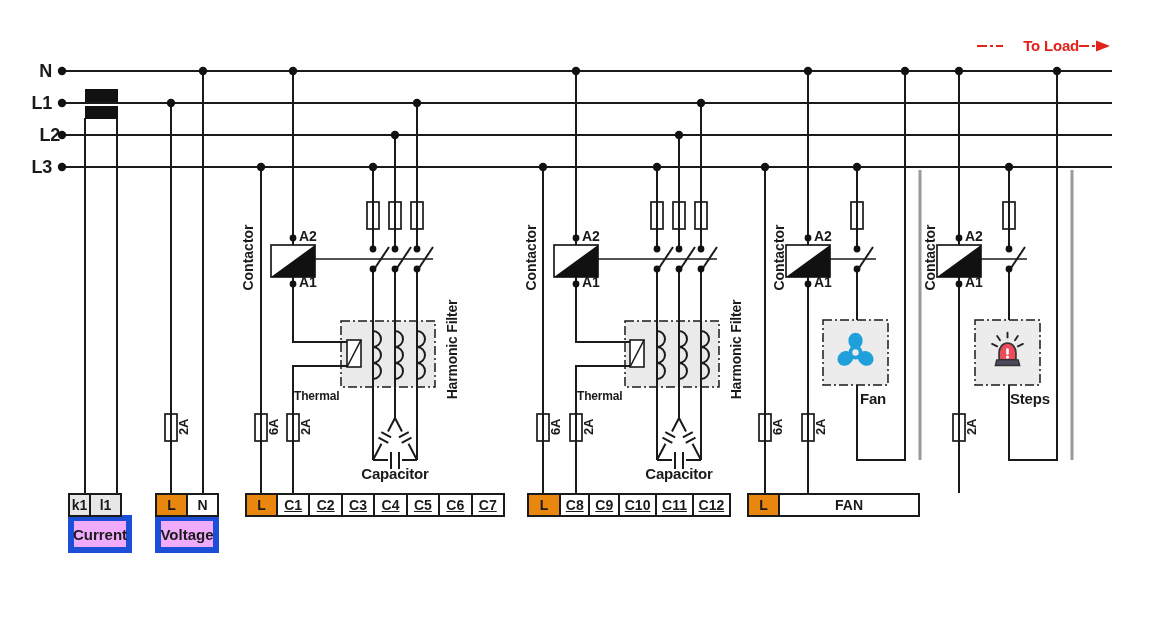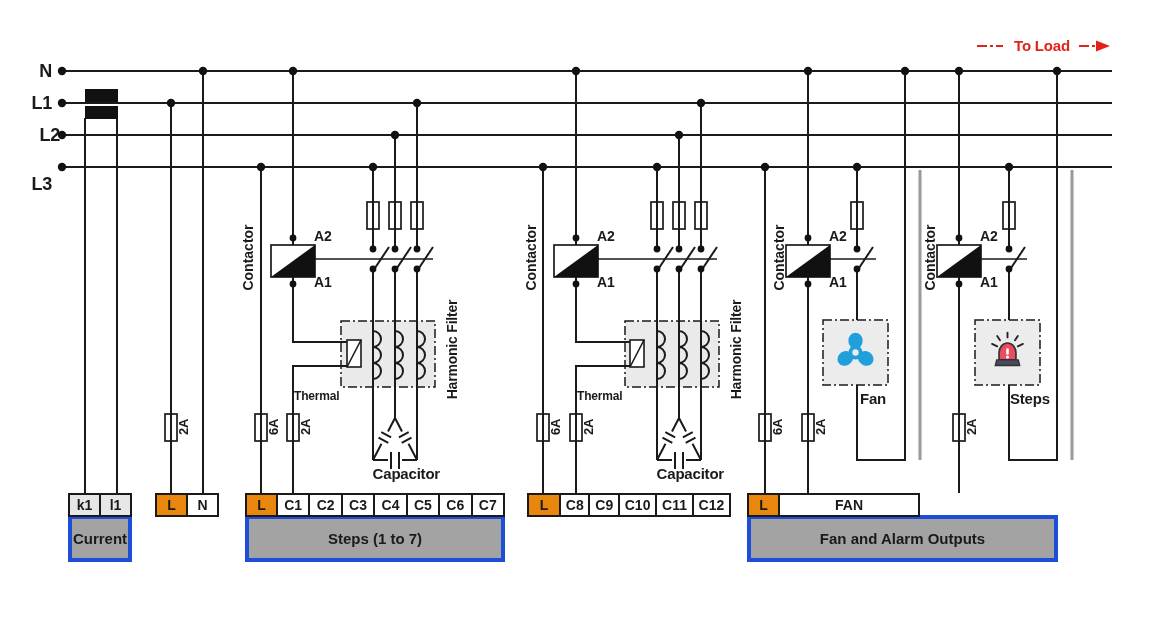--- a/index.html
+++ b/index.html
@@ -2,36 +2,36 @@
 <html><head>
 <meta charset="utf-8">
 <style>
   html,body{margin:0;padding:0;background:#fff;}
   .canvas{position:relative;width:1176px;height:620px;background:#ffffff;overflow:hidden;
           font-family:"Liberation Sans","DejaVu Sans",sans-serif;color:#1a1a1a;}
   svg.layer{position:absolute;left:0;top:0;}
   .lbl{position:absolute;font-weight:bold;color:#1a1a1a;white-space:nowrap;letter-spacing:-0.2px;}
   .rot{display:flex;align-items:center;justify-content:center;transform:rotate(-90deg);}
   .buslbl{font-size:18px;text-align:right;width:38px;}
-  .toload{color:#E2231A;font-size:15px;width:74px;text-align:center;}
-  .a-lbl{font-size:14px;margin-left:15px;}
+  .toload{color:#E2231A;font-size:15px;width:74px;text-align:right;}
+  .a-lbl{font-size:14px;}
   .fuse-lbl{font-size:13px;width:26px;height:14px;}
   .cont-lbl{font-size:14px;width:92px;height:15px;letter-spacing:0px;}
   .hf-lbl{font-size:14px;width:130px;height:15px;}
   .therm-lbl{font-size:12px;}
-  .cap-lbl{font-size:15px;width:90px;text-align:right;}
+  .cap-lbl{font-size:15px;width:90px;text-align:center;}
   .dev-lbl{font-size:15px;}
   .tblock{position:absolute;font-weight:bold;}
   .trow{display:flex;}
   .tcell{height:24px;border:2px solid #1a1a1a;display:flex;align-items:center;justify-content:center;
          font-size:14px;background:#fff;margin-left:-2px;box-sizing:border-box;flex:0 0 auto;}
   .tcell:first-child{margin-left:0;}
-  .tcell.grow{flex:1 1 auto;}
-  .tcap{border:4px solid #1d4ed8;margin-top:-2px;height:47px;display:flex;align-items:center;
-        justify-content:center;font-size:15px;box-sizing:border-box;background:#a3a3a3;}
+  .tcell.grow{flex:1 1 auto;text-decoration:underline;}
+  .tcap{border:6px solid #1d4ed8;margin-top:-2px;height:38px;display:flex;align-items:center;
+        justify-content:center;font-size:15px;box-sizing:border-box;background:#f0abfc;}
   .orange{background:#E8860E;}
   .graycell{background:#E7E7E7;}
   .icon{position:absolute;}
 </style>
 </head>
 <body>
 
 <div class="canvas">
 
   <svg class="layer" width="1176" height="620">
@@ -239,21 +239,21 @@
     <g stroke="#E2231A" stroke-width="2" fill="none">
       <path d="M977 46 H1003" stroke-dasharray="10 3 3 3"></path>
       <path d="M1079 46 H1097" stroke-dasharray="10 3 3 3"></path>
       <polygon points="1096,40.5 1110,46 1096,51.5" fill="#E2231A" stroke="none"></polygon>
     </g>
   </svg>
 
   <div class="lbl buslbl" style="left:14px;top:61px;">N</div>
   <div class="lbl buslbl" style="left:14px;top:93px;">L1</div>
   <div class="lbl buslbl" style="left:22px;top:125px;">L2</div>
-  <div class="lbl buslbl" style="left:14px;top:174px;">L3</div>
+  <div class="lbl buslbl" style="left:14px;top:157px;">L3</div>
 
   <div class="lbl toload" style="left:1005px;top:37px;">To Load</div>
 
   <div class="lbl rot cont-lbl" style="left:201px;top:250px;">Contactor</div>
   <div class="lbl rot cont-lbl" style="left:484px;top:250px;">Contactor</div>
   <div class="lbl rot cont-lbl" style="left:732px;top:250px;">Contactor</div>
   <div class="lbl rot cont-lbl" style="left:883px;top:250px;">Contactor</div>
 
   <div class="lbl a-lbl" style="left:299px;top:228px;">A2</div>
   <div class="lbl a-lbl" style="left:299px;top:274px;">A1</div>
@@ -306,59 +306,58 @@
       </g>
       <path d="M15 34 V26.5 a9 10.5 0 0 1 18 0 V34 Z" fill="#ED4C5C" stroke="#333" stroke-width="1.8"></path>
       <rect x="22.6" y="21.5" width="2.8" height="7" rx="1.4" fill="#fff"></rect>
       <circle cx="24" cy="31" r="1.7" fill="#fff"></circle>
       <path d="M12.5 34 H35.5 L37 40 H11 Z" fill="#4A4A5E" stroke="#333" stroke-width="1.5"></path>
     </svg>
   </div>
 
   <div class="tblock" style="left:68px;top:493px;width:64px;">
     <div class="trow">
-      <span class="tcell graycell" style="width:33px;">k1</span>
+      <span class="tcell graycell" style="width:23px;">k1</span>
       <span class="tcell graycell" style="width:33px;">l1</span>
     </div>
     <div class="tcap">Current</div>
   </div>
 
   <div class="tblock" style="left:155px;top:493px;width:64px;">
     <div class="trow">
       <span class="tcell orange" style="width:33px;">L</span>
       <span class="tcell" style="width:33px;">N</span>
     </div>
+    <div class="tcap">Voltage</div>
   </div>
 
   <div class="tblock" style="left:245px;top:493px;width:260px;">
     <div class="trow">
       <span class="tcell orange" style="width:33px;">L</span>
       <span class="tcell grow">C1</span>
       <span class="tcell grow">C2</span>
       <span class="tcell grow">C3</span>
       <span class="tcell grow">C4</span>
       <span class="tcell grow">C5</span>
       <span class="tcell grow">C6</span>
       <span class="tcell grow">C7</span>
     </div>
-    <div class="tcap">Steps (1 to 7)</div>
   </div>
 
   <div class="tblock" style="left:527px;top:493px;width:204px;">
     <div class="trow">
       <span class="tcell orange" style="width:34px;">L</span>
       <span class="tcell grow">C8</span>
       <span class="tcell grow">C9</span>
       <span class="tcell grow">C10</span>
       <span class="tcell grow">C11</span>
       <span class="tcell grow">C12</span>
     </div>
   </div>
 
   <div class="tblock" style="left:747px;top:493px;width:311px;">
     <div class="trow">
       <span class="tcell orange" style="width:33px;">L</span>
       <span class="tcell" style="width:142px;">FAN</span>
     </div>
-    <div class="tcap">Fan and Alarm Outputs</div>
   </div>
 
 </div>
 
 </body></html>

